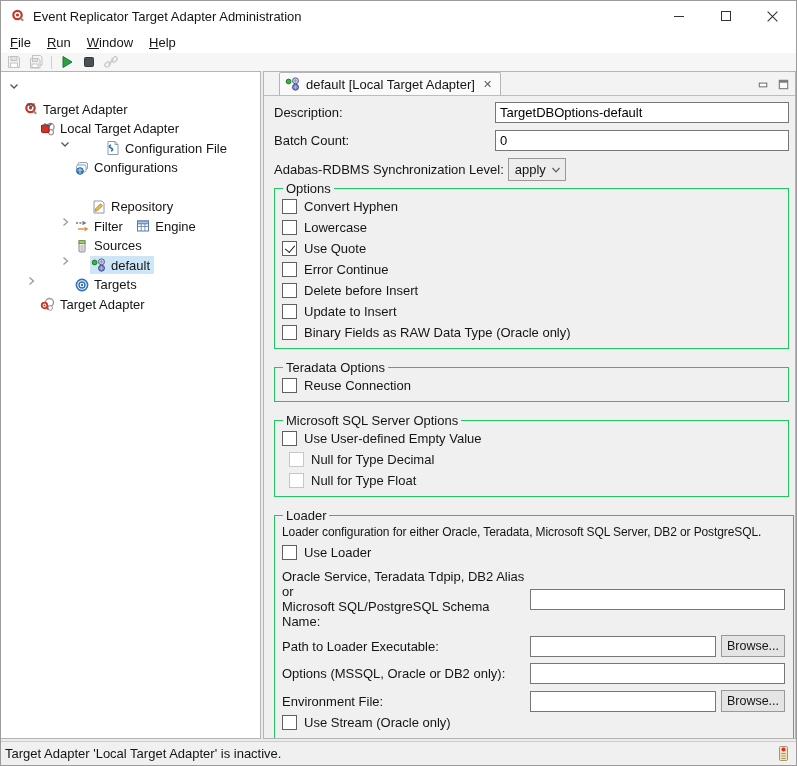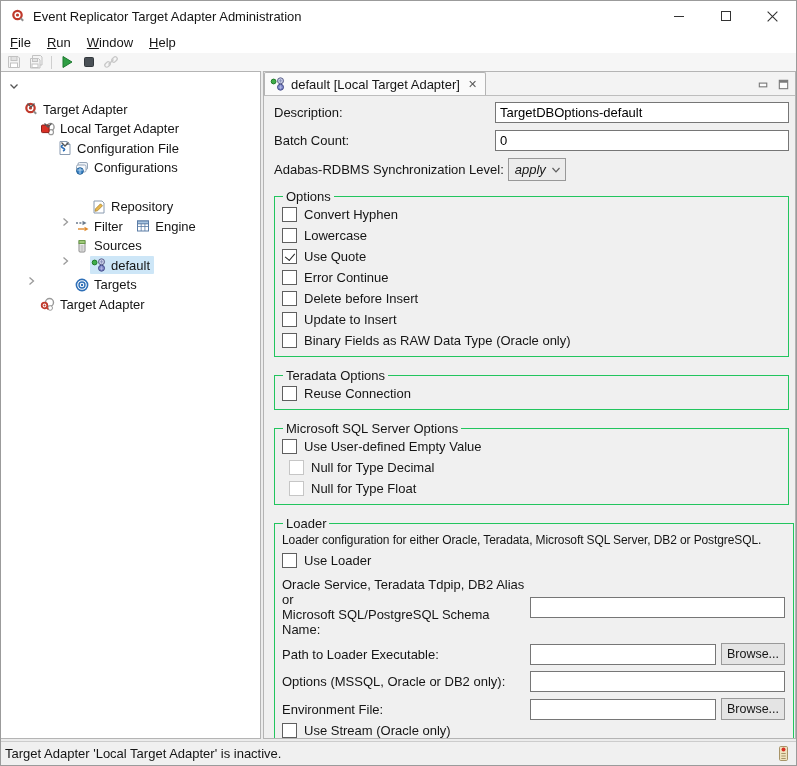--- a/index.html
+++ b/index.html
@@ -26,33 +26,33 @@
     border-right:1px solid #b4b4b4;border-bottom:1px solid #b4b4b4;overflow:hidden;padding-top:4px;box-sizing:border-box;}
   .tree-row{display:flex;align-items:center;height:19.5px;font-size:13px;white-space:nowrap;}
   .tree-expander{width:16px;height:16px;flex:none;display:flex;align-items:center;justify-content:center;}
   .tree-content{display:flex;align-items:center;padding:1px 4px 1px 1px;border-radius:1px;margin-top:47px;}
   .tree-content .i16{margin-right:4px;}
   
   .editor{flex:1;margin-left:2px;display:flex;flex-direction:column;border:1px solid #b4b4b4;
     background:#f0f0f0;min-width:0;box-sizing:border-box;}
   .tabbar{height:23px;flex:none;display:flex;align-items:flex-end;background:#f3f3f3;border-bottom:1px solid #bdbdbd;}
   .tab{height:23px;box-sizing:border-box;display:flex;align-items:center;padding:0 8px 0 5px;background:#fafafa;
-    border:1px solid #b4b4b4;border-bottom:none;border-radius:2px 2px 0 0;font-size:13px;margin-left:0;}
+    border:1px solid #b4b4b4;border-bottom:none;border-radius:2px 2px 0 0;font-size:13px;margin-left:15px;}
   .tab .i16{margin-right:5px;}
   .tab-close{margin-left:8px;color:#5a5a5a;font-size:11px;line-height:11px;}
   .view-controls{margin-left:auto;display:flex;align-items:center;gap:7px;padding:0 5px 4px 0;}
   .editor-content{flex:1;padding:6px 6px 0 10px;font-size:13px;overflow:hidden;}
   .frow{display:flex;align-items:center;margin-bottom:7px;}
   .frow .flabel{width:221px;flex:none;}
-  .frow-sync{display:flex;align-items:center;margin-bottom:8px;}
+  .frow-sync{display:flex;align-items:center;}
   .frow-sync .flabel{margin-right:4px;}
   input.text{flex:1;height:21px;border:1px solid #767676;background:#fff;
     font:13px "Liberation Sans","DejaVu Sans",sans-serif;padding:0 4px;box-sizing:border-box;min-width:0;}
   .combo{width:58px;height:23px;border:1px solid #989898;background:#ececec;display:flex;align-items:center;
-    padding-left:6px;box-sizing:border-box;font-style:italic;}
+    padding-left:6px;box-sizing:border-box;}
   .combo .chev{margin-left:auto;margin-right:4px;display:flex;}
   fieldset{border:1px solid #22c55e;margin:0 0 11px 0;padding:0 8px 5px 7px;}
   legend{font-size:13px;padding:0 3px;margin-left:1px;}
   .cbrow{display:flex;align-items:center;height:21px;}
   .checkbox{width:15px;height:15px;border:1px solid #5f5f5f;background:#fff;flex:none;margin-right:7px;
     box-sizing:border-box;position:relative;}
   .checkbox.checked::after{content:"";position:absolute;left:4px;top:1px;width:4.5px;height:8px;
     border-right:1.8px solid #222;border-bottom:1.8px solid #222;transform:rotate(40deg);}
   .checkbox.disabled{border-color:#c6c6c6;}
   .cbrow.indent{margin-left:7px;}
@@ -182,21 +182,21 @@
             <span class="i16">
               <svg viewBox="0 0 16 16">
                 <circle cx="10.5" cy="6" r="3.6" fill="#fff" stroke="#9a9a9a" stroke-width="1.4"></circle>
                 <circle cx="11" cy="11.2" r="2.5" fill="#fff" stroke="#9a9a9a" stroke-width="1.2"></circle>
                 <rect x="1.5" y="4" width="7.6" height="7.6" rx="1" fill="#d93025" stroke="#8c1d18"></rect>
               </svg>
             </span>
             <span>Local Target Adapter</span>
           </span>
         </div>
-        <div class="tree-row" style="padding-left: 39px;">
+        <div class="tree-row" style="padding-left: 39px; gap: 48px;">
           <span class="tree-expander">
             <svg width="16" height="16" viewBox="0 0 16 16">
               <path d="M4.5 6.5 L8 10 L11.5 6.5" fill="none" stroke="#565656" stroke-width="1.3"></path>
             </svg>
           </span>
           <span class="tree-content">
             <span class="i16">
               <svg viewBox="0 0 16 16">
                 <path d="M3 1.5 h7 l3 3 V14.5 H3 Z" fill="#fff" stroke="#8a9bb0"></path>
                 <path d="M10 1.5 v3 h3" fill="none" stroke="#8a9bb0"></path>

